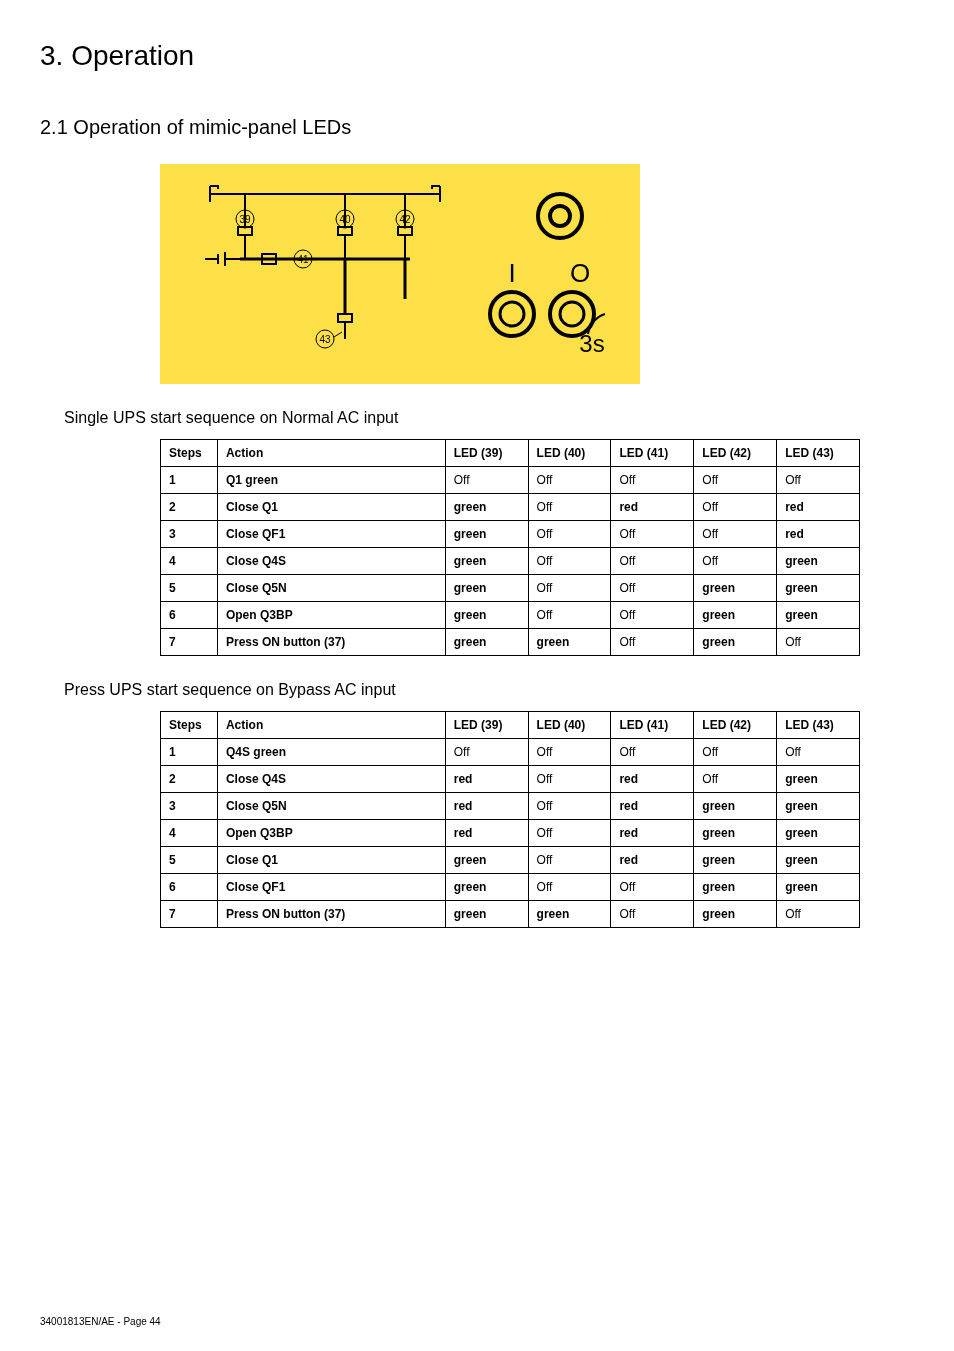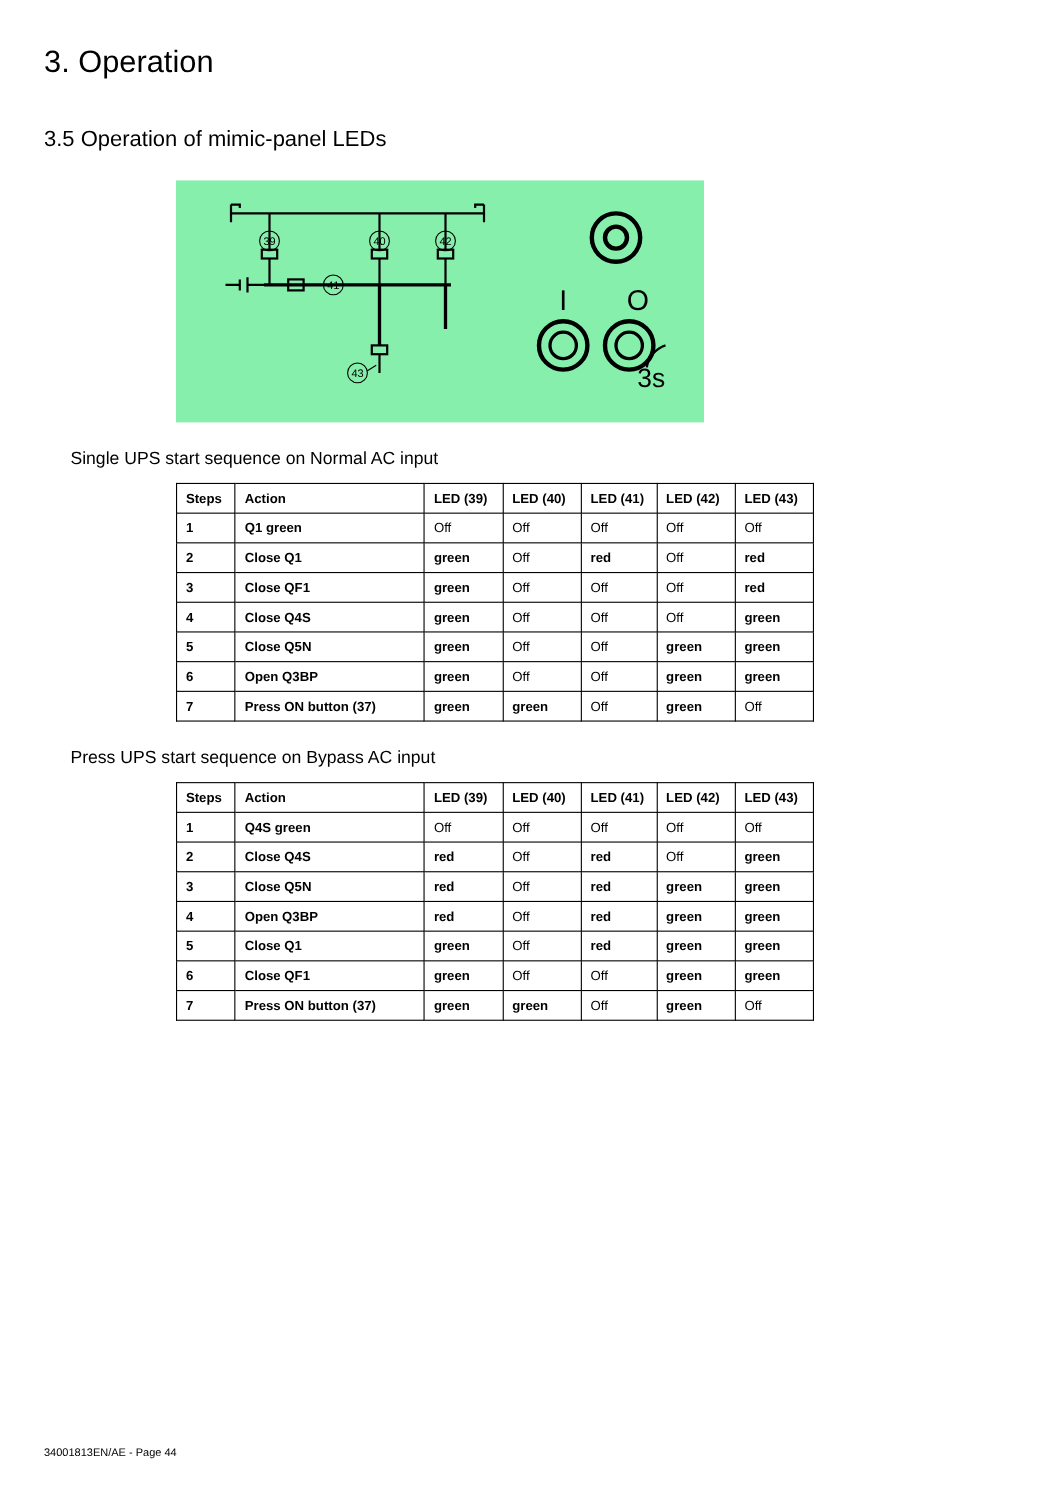--- a/index.html
+++ b/index.html
@@ -29,34 +29,34 @@
     h3.subsection-title {
       font-size: 16px;
       font-weight: normal;
       margin-top: 25px;
       margin-bottom: 12px;
       margin-left: 24px;
     }
     .diagram-box {
       width: 480px;
       height: 220px;
-      background: #86efac;
+      background: #fde047;
       margin-left: 120px;
       margin-bottom: 10px;
       position: relative;
       padding-left: 12px;
     }
     .diagram-box svg {
       position: absolute;
       top: 0;
       left: 0;
     }
     table.led-table {
       border-collapse: collapse;
-      width: 580px;
+      width: 700px;
       margin-left: 120px;
       margin-bottom: 10px;
       font-size: 12px;
       padding-left: 10px;
     }
     table.led-table th,
     table.led-table td {
       border: 1px solid #000;
       padding: 6px 8px;
       text-align: left;
@@ -73,21 +73,21 @@
       position: absolute;
       bottom: 24px;
       left: 40px;
       font-size: 10px;
     }
   </style>
 </head>
 <body>
 
 <h1 class="chapter-title">3. Operation</h1>
-<h2 class="section-title">3.5 Operation of mimic-panel LEDs</h2>
+<h2 class="section-title">2.1 Operation of mimic-panel LEDs</h2>
 
 <div class="diagram-box">
   <svg width="480" height="220" viewBox="0 0 480 220">
 
     <line x1="50" y1="30" x2="280" y2="30" stroke="#000" stroke-width="2"></line>
     <line x1="50" y1="22" x2="50" y2="38" stroke="#000" stroke-width="2"></line>
     <polyline points="50,22 58,22 58,25" fill="none" stroke="#000" stroke-width="2"></polyline>
     <line x1="280" y1="22" x2="280" y2="38" stroke="#000" stroke-width="2"></line>
     <polyline points="280,22 272,22 272,25" fill="none" stroke="#000" stroke-width="2"></polyline>
 

